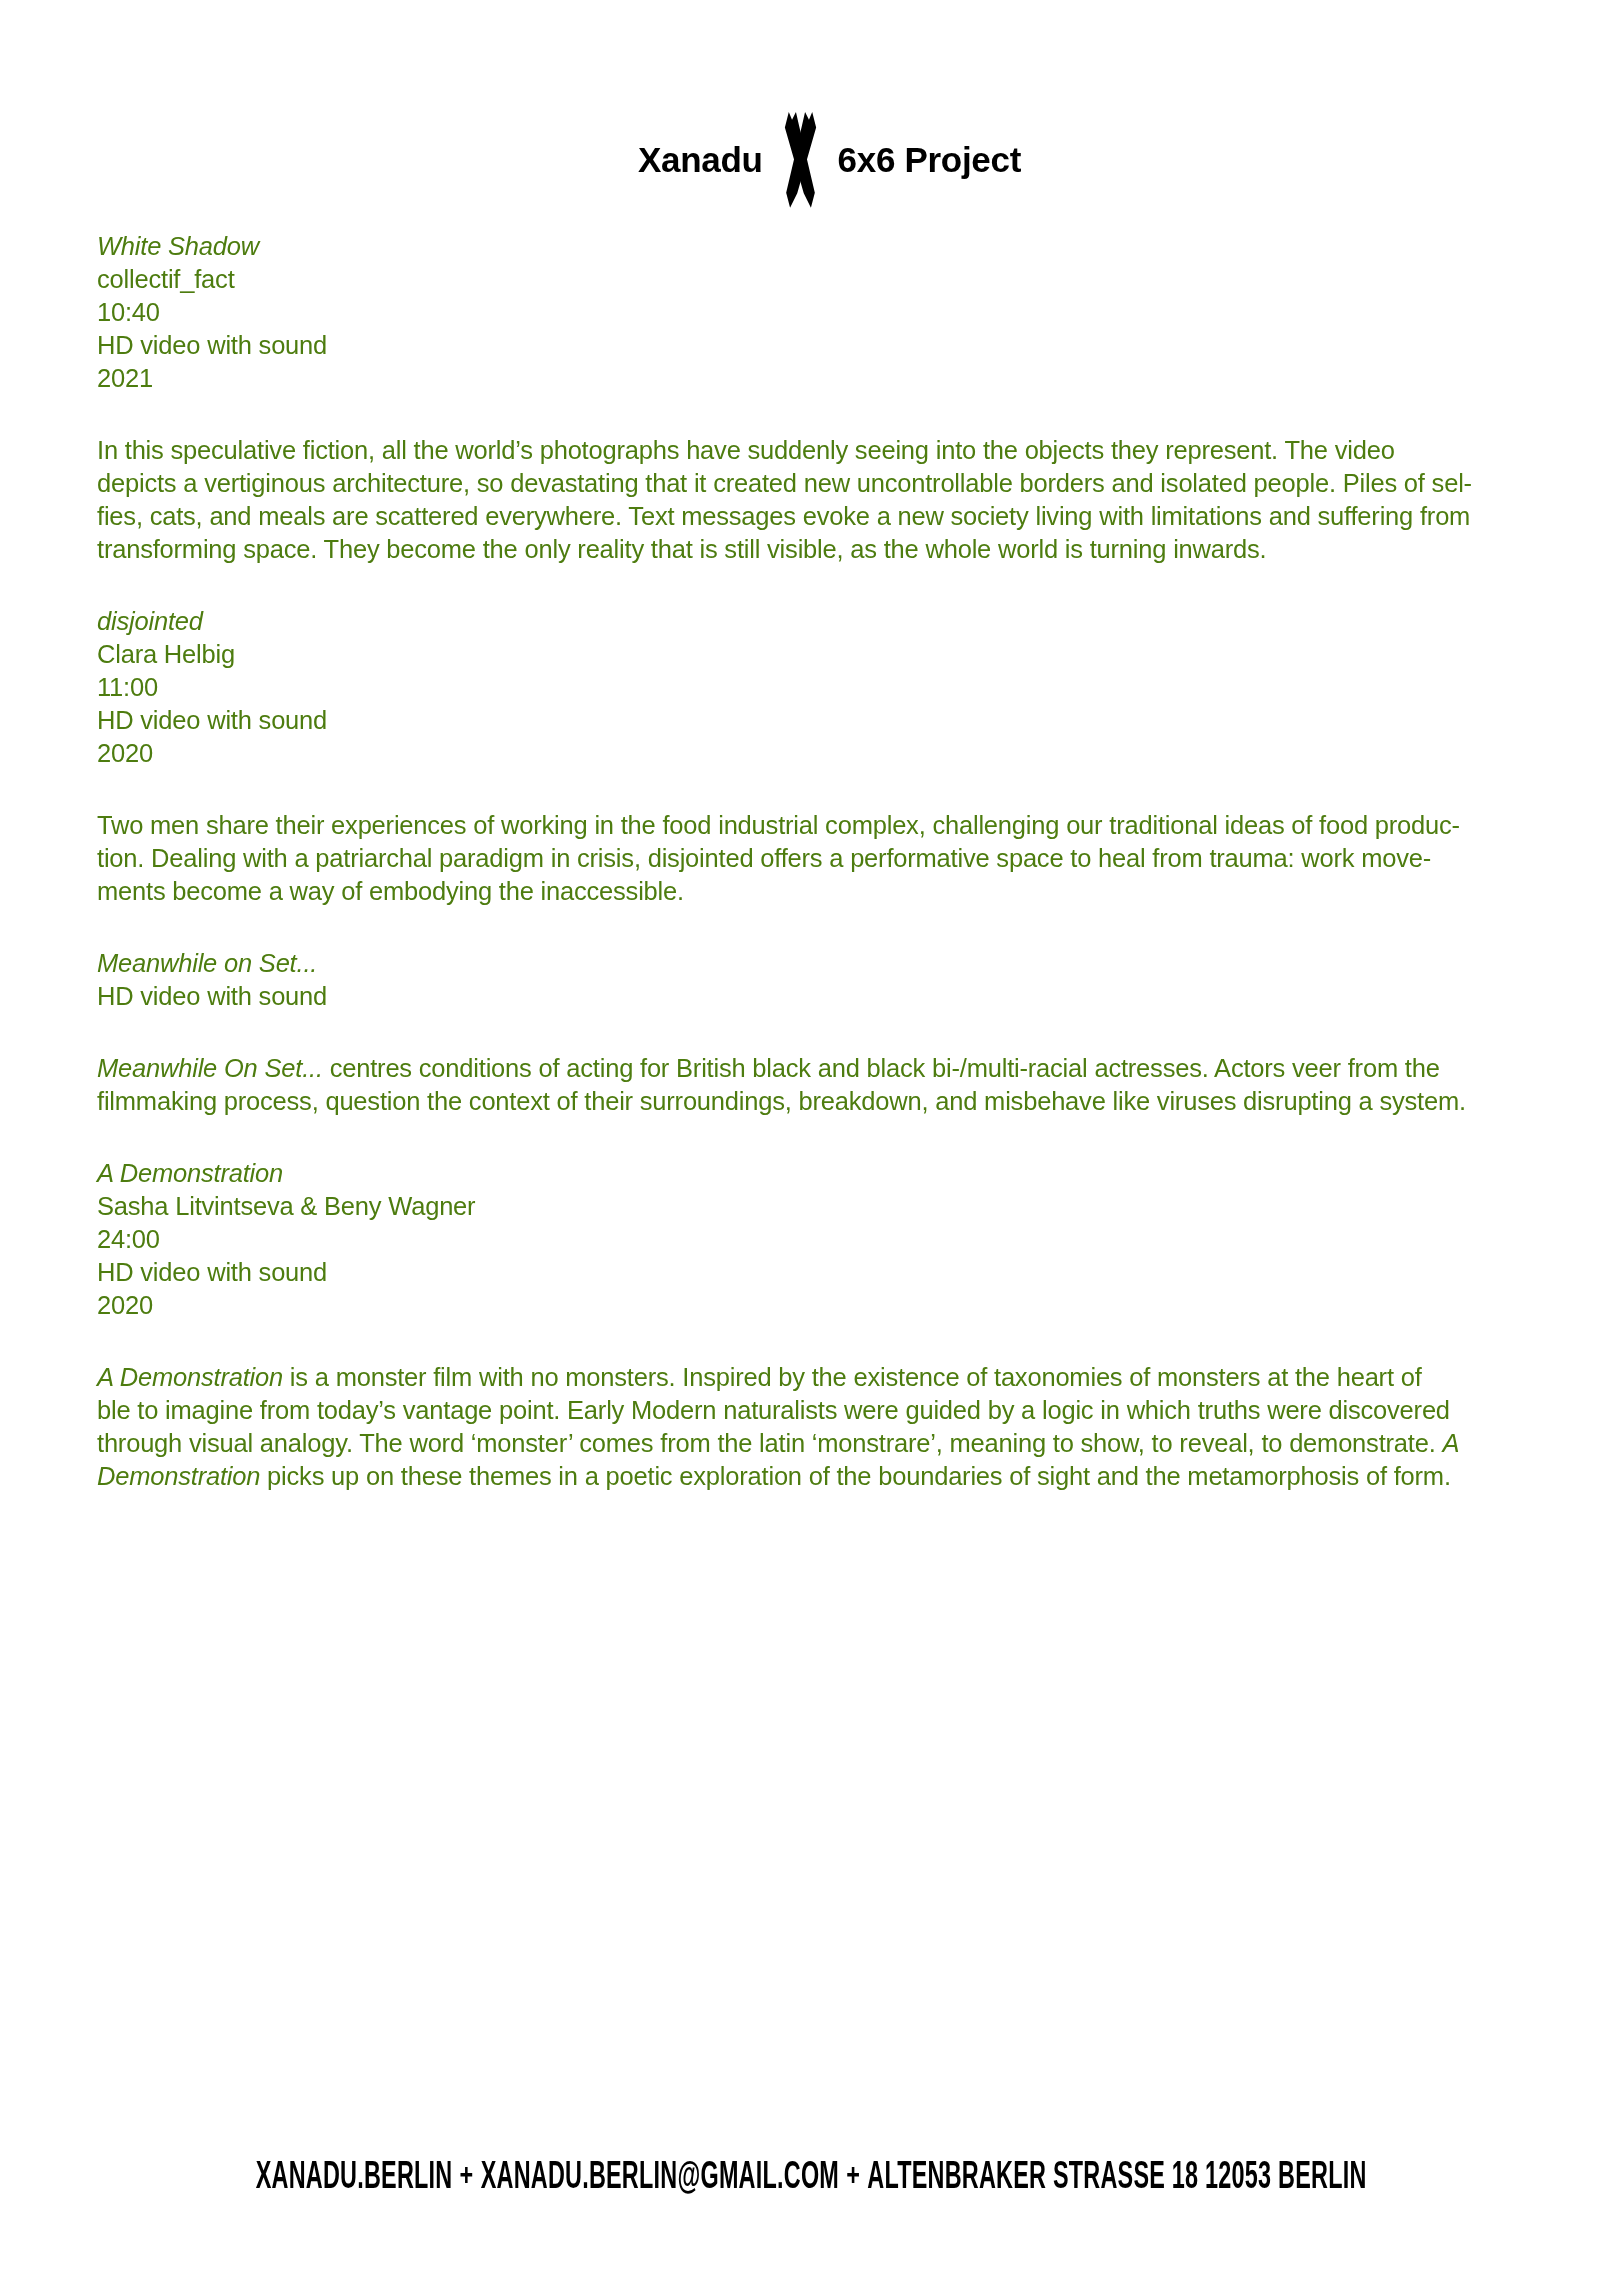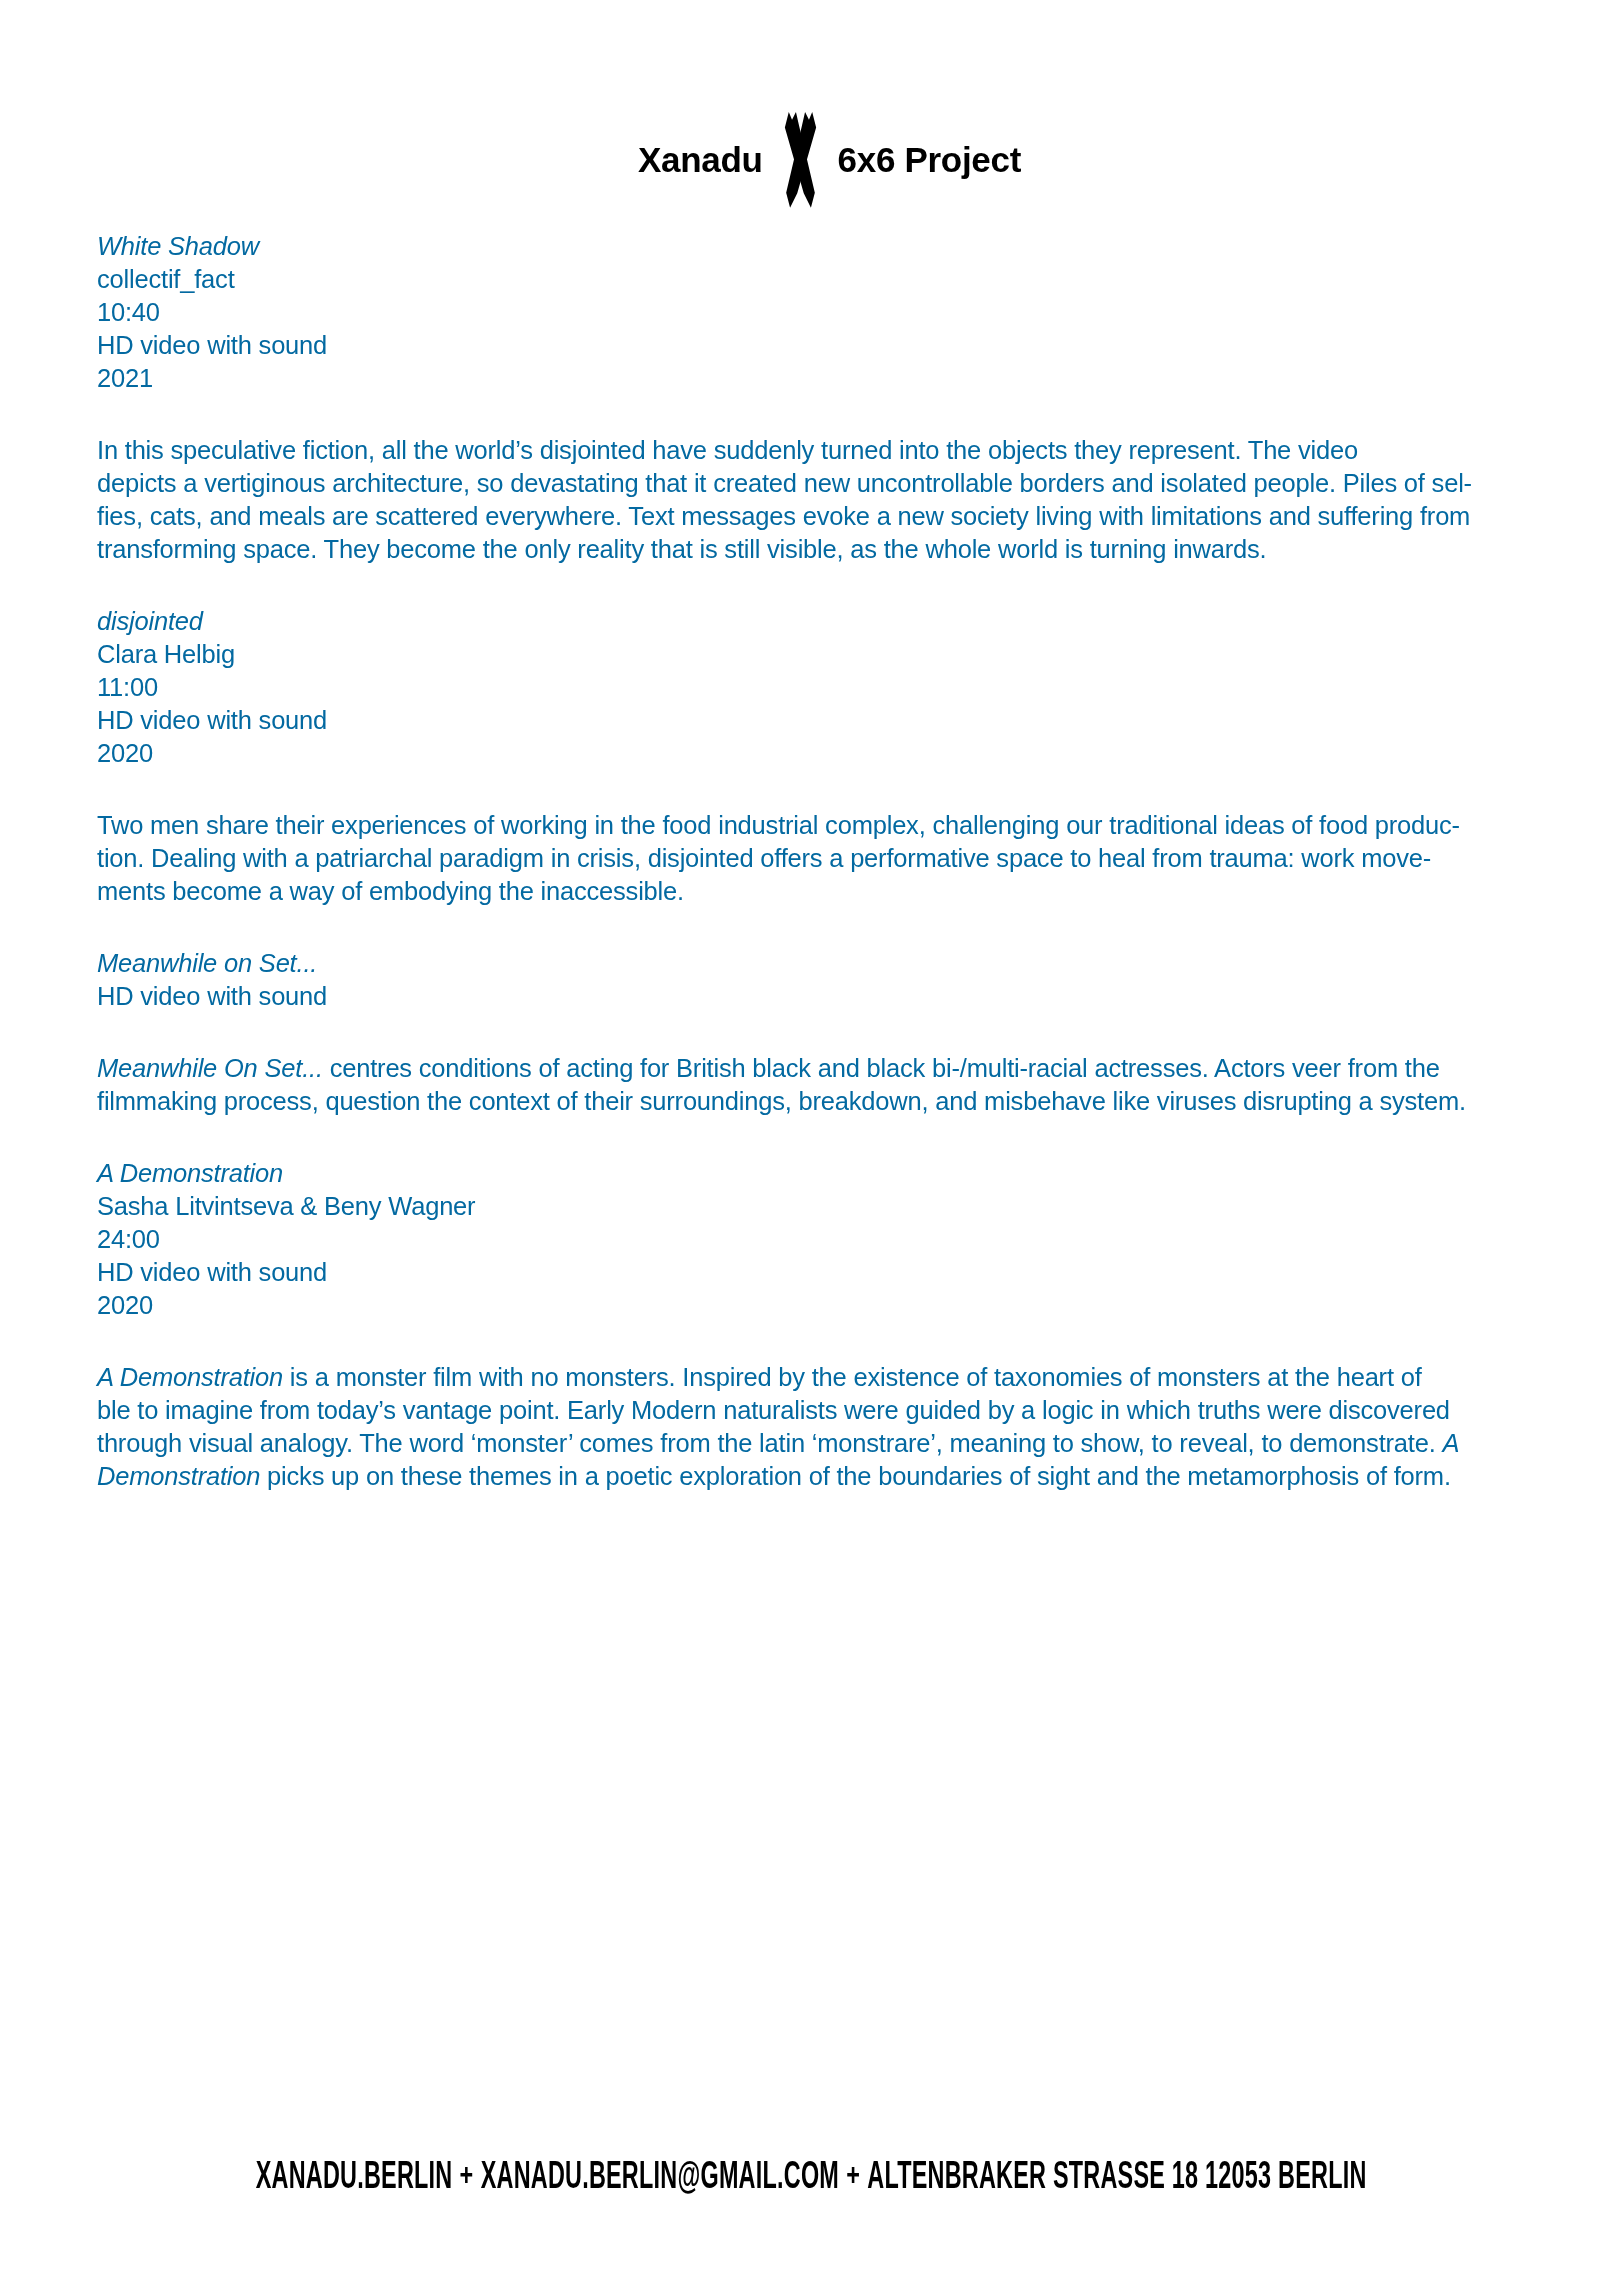--- a/index.html
+++ b/index.html
@@ -35,21 +35,21 @@
     flex: 0 0 auto;
   }
   main.film-list {
     padding: 21px 92px 0 97px;
   }
   .film-entry { margin-bottom: 39px; }
   .film-meta { margin-bottom: 39px; }
   .meta-line, .desc-line {
     font-size: 25.5px;
     line-height: 33px;
-    color: #0369a1;
+    color: #4d7c0f;
     letter-spacing: -0.2px;
     white-space: nowrap;
   }
   .italic { font-style: italic; }
   footer.doc-footer {
     position: absolute;
     top: 2158px;
     left: 0;
     width: 100%;
     text-align: center;
@@ -87,21 +87,21 @@
   <main class="film-list" id="films">
       <section class="film-entry">
         <div class="film-meta">
           <div class="meta-line italic">White Shadow</div>
           <div class="meta-line">collectif_fact</div>
           <div class="meta-line">10:40</div>
           <div class="meta-line">HD video with sound</div>
           <div class="meta-line">2021</div>
         </div>
         <div class="film-desc">
-          <div class="desc-line"><span>In this speculative fiction, all the world’s disjointed have suddenly turned into the objects they represent. The video</span></div>
+          <div class="desc-line"><span>In this speculative fiction, all the world’s photographs have suddenly seeing into the objects they represent. The video</span></div>
           <div class="desc-line"><span>depicts a vertiginous architecture, so devastating that it created new uncontrollable borders and isolated people. Piles of sel-</span></div>
           <div class="desc-line"><span>fies, cats, and meals are scattered everywhere. Text messages evoke a new society living with limitations and suffering from</span></div>
           <div class="desc-line"><span>transforming space. They become the only reality that is still visible, as the whole world is turning inwards.</span></div>
         </div>
       </section>
       <section class="film-entry">
         <div class="film-meta">
           <div class="meta-line italic">disjointed</div>
           <div class="meta-line">Clara Helbig</div>
           <div class="meta-line">11:00</div>

